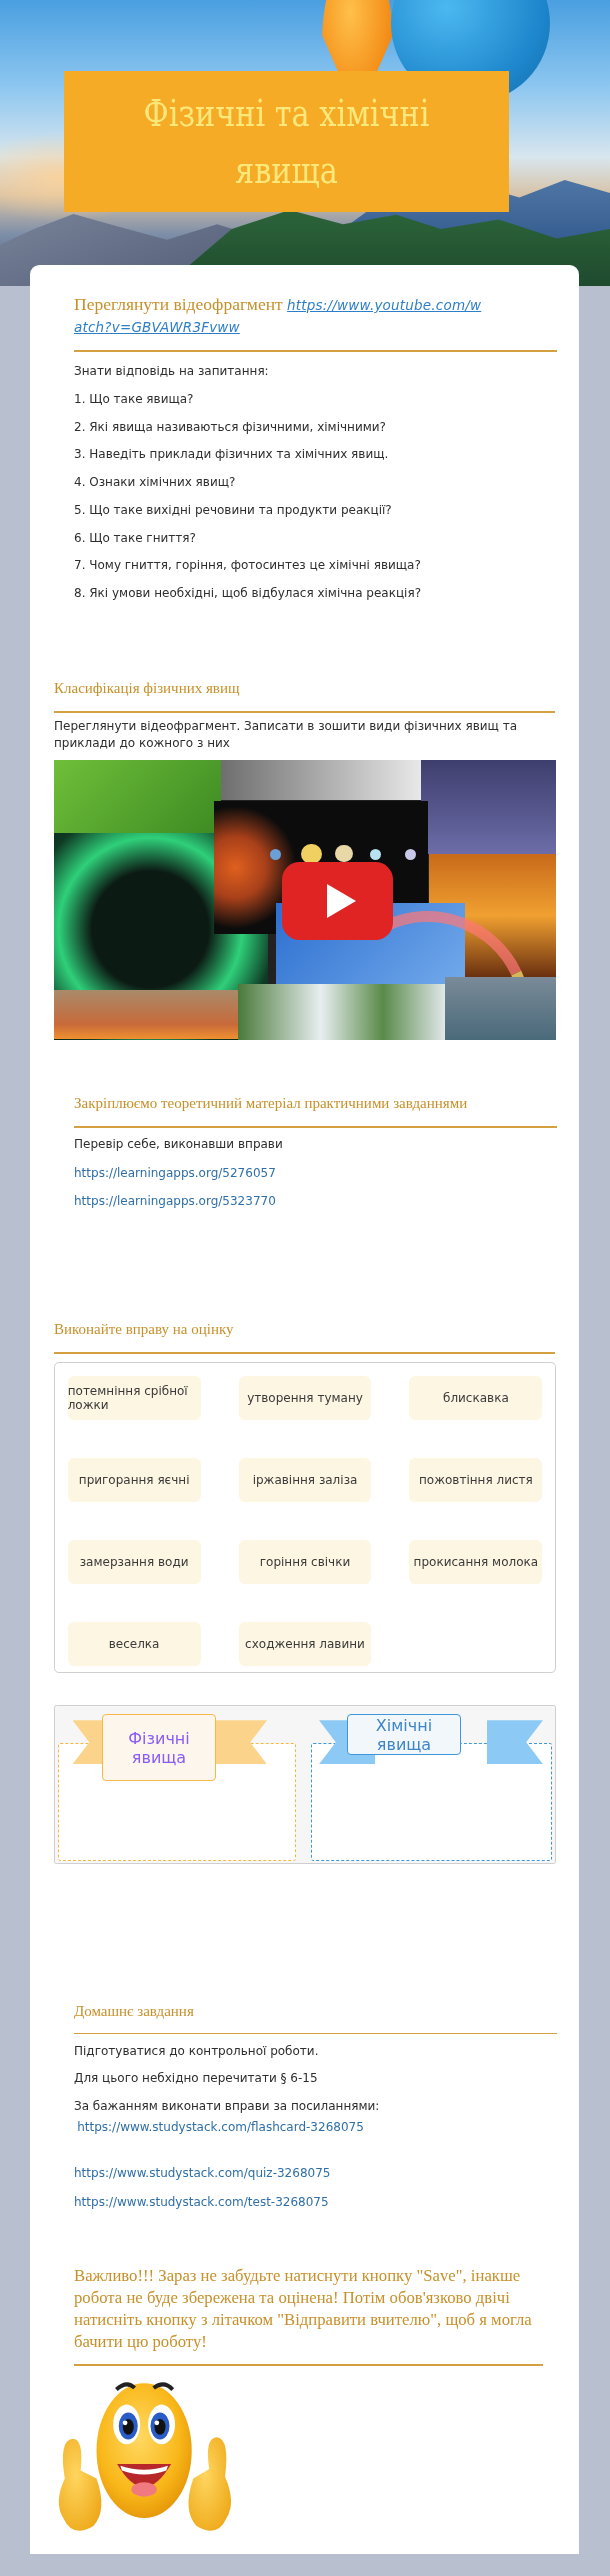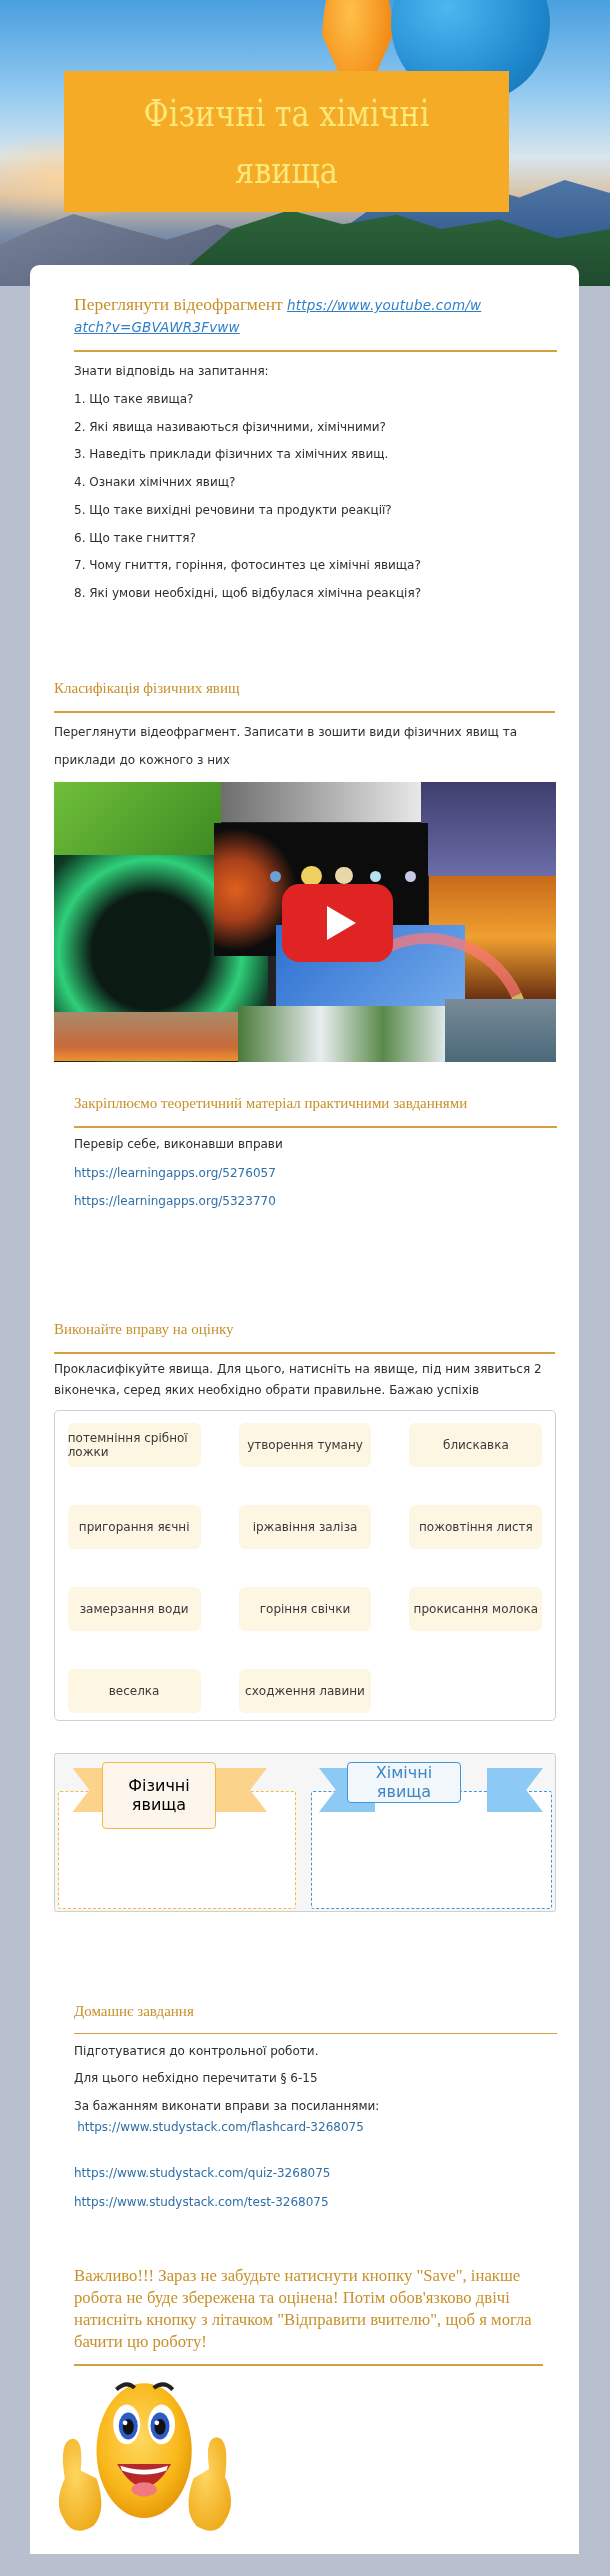--- a/index.html
+++ b/index.html
@@ -141,21 +141,21 @@
       <div class="q">6. Що таке гниття?</div>
       <div class="q">7. Чому гниття, горіння, фотосинтез це хімічні явища?</div>
       <div class="q">8. Які умови необхідні, щоб відбулася хімічна реакція?</div>
     </div>
   </div>
 
   <div class="section" style="top:413px;">
     <div class="sec-wide">
       <div class="heading">Класифікація фізичних явищ</div>
       <div class="divider" style="margin-top:12.7px; margin-bottom:4.8px;"></div>
-      <div class="para" style="line-height:28px;">Переглянути відеофрагмент. Записати в зошити види фізичних явищ та приклади до кожного з них</div>
+      <div class="para" style="line-height:17px;">Переглянути відеофрагмент. Записати в зошити види фізичних явищ та приклади до кожного з них</div>
       <div class="video" style="margin-top:8px;">
         <div class="tile" style="left:0;top:0;width:167px;height:73px;background:linear-gradient(135deg,#6fbf3a,#3d8a22);"></div>
         <div class="tile" style="left:167px;top:0;width:200px;height:40px;background:linear-gradient(90deg,#6e6e6e,#e8e8e8);"></div>
         <div class="tile" style="left:367px;top:0;width:135px;height:94px;background:linear-gradient(180deg,#3e3e6e,#6c6ca8);"></div>
         <div class="tile" style="left:0;top:73px;width:214px;height:214px;background:radial-gradient(ellipse at 45% 45%,#0c1a14 35%,#2fd07a 55%,#0e3a24 75%,#061410);"></div>
         <div class="tile" style="left:160px;top:41px;width:214px;height:133px;background:radial-gradient(circle at 10% 50%,#e0601e 0,#a8401a 15%,#0c0c0c 30%);">
           <div style="position:absolute;left:56px;top:48px;width:11px;height:11px;border-radius:50%;background:#6aa0d8;"></div>
           <div style="position:absolute;left:87px;top:43px;width:20.7px;height:20.7px;border-radius:50%;background:#f0d060;"></div>
           <div style="position:absolute;left:121px;top:44px;width:17.5px;height:17.5px;border-radius:50%;background:#e8d8a8;"></div>
           <div style="position:absolute;left:156px;top:48px;width:11px;height:11px;border-radius:50%;background:#b8e0f0;"></div>
@@ -180,41 +180,40 @@
       <div class="q">Перевір себе, виконавши вправи</div>
       <a class="link" style="margin-bottom:12.7px;" href="#">https://learningapps.org/5276057</a>
       <a class="link" href="#">https://learningapps.org/5323770</a>
     </div>
   </div>
 
   <div class="section" style="top:1054px;">
     <div class="sec-wide">
       <div class="heading">Виконайте вправу на оцінку</div>
       <div class="divider" style="margin-top:12.7px; margin-bottom:4.8px;"></div>
-      <div class="para" style="line-height:21.4px; width:500px;">Прокласифікуйте явища. Для цього, натисніть на явище, під ним зявиться 2 віконечка, серед яких необхідно обрати правильне. Бажаю успіхів</div>
       <div class="exercise" style="margin-top:8px;">
         <div class="chip">потемніння срібної ложки</div>
         <div class="chip">утворення туману</div>
         <div class="chip">блискавка</div>
         <div class="chip">пригорання яєчні</div>
         <div class="chip">іржавіння заліза</div>
         <div class="chip">пожовтіння листя</div>
         <div class="chip">замерзання води</div>
         <div class="chip">горіння свічки</div>
         <div class="chip">прокисання молока</div>
         <div class="chip">веселка</div>
         <div class="chip">сходження лавини</div>
       </div>
 
       <div class="buckets" style="margin-top:32px;">
 
         <div class="bucket" style="left:3.2px;"></div>
         <div class="ribbon-tail" style="left:17.5px; background:#fbd38a; clip-path:polygon(0 0,100% 0,100% 100%,0 100%,30% 50%);"></div>
         <div class="ribbon-tail" style="left:156px; background:#fbd38a; clip-path:polygon(0 0,100% 0,70% 50%,100% 100%,0 100%);"></div>
-        <div class="ribbon-label" style="left:47px; width:114px; height:67px; background:#fdf6ec; border:1.6px solid #f5b846; color:#000000;">
+        <div class="ribbon-label" style="left:47px; width:114px; height:67px; background:#fdf6ec; border:1.6px solid #f5b846; color:#8b5cf6;">
           <span style="display:block; width:71px;">Фізичні явища</span>
         </div>
 
         <div class="bucket blue" style="left:256px; width:241px;"></div>
         <div class="ribbon-tail" style="left:264px; background:#8ccaf5; clip-path:polygon(0 0,100% 0,100% 100%,0 100%,30% 50%);"></div>
         <div class="ribbon-tail" style="left:432px; background:#8ccaf5; clip-path:polygon(0 0,100% 0,70% 50%,100% 100%,0 100%);"></div>
         <div class="ribbon-label" style="left:292px; width:114px; height:41px; background:#f2f7fc; border:1.6px solid #3f96d8; color:#3f86c8;">
           <span>Хімічні явища</span>
         </div>
       </div>

